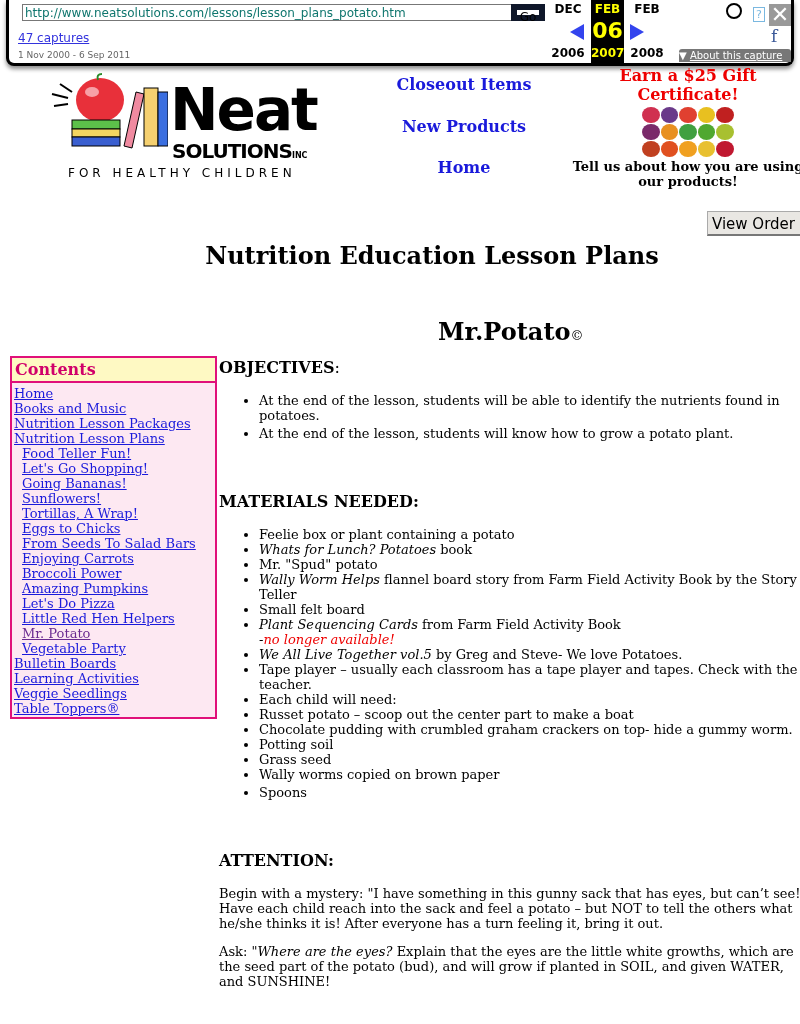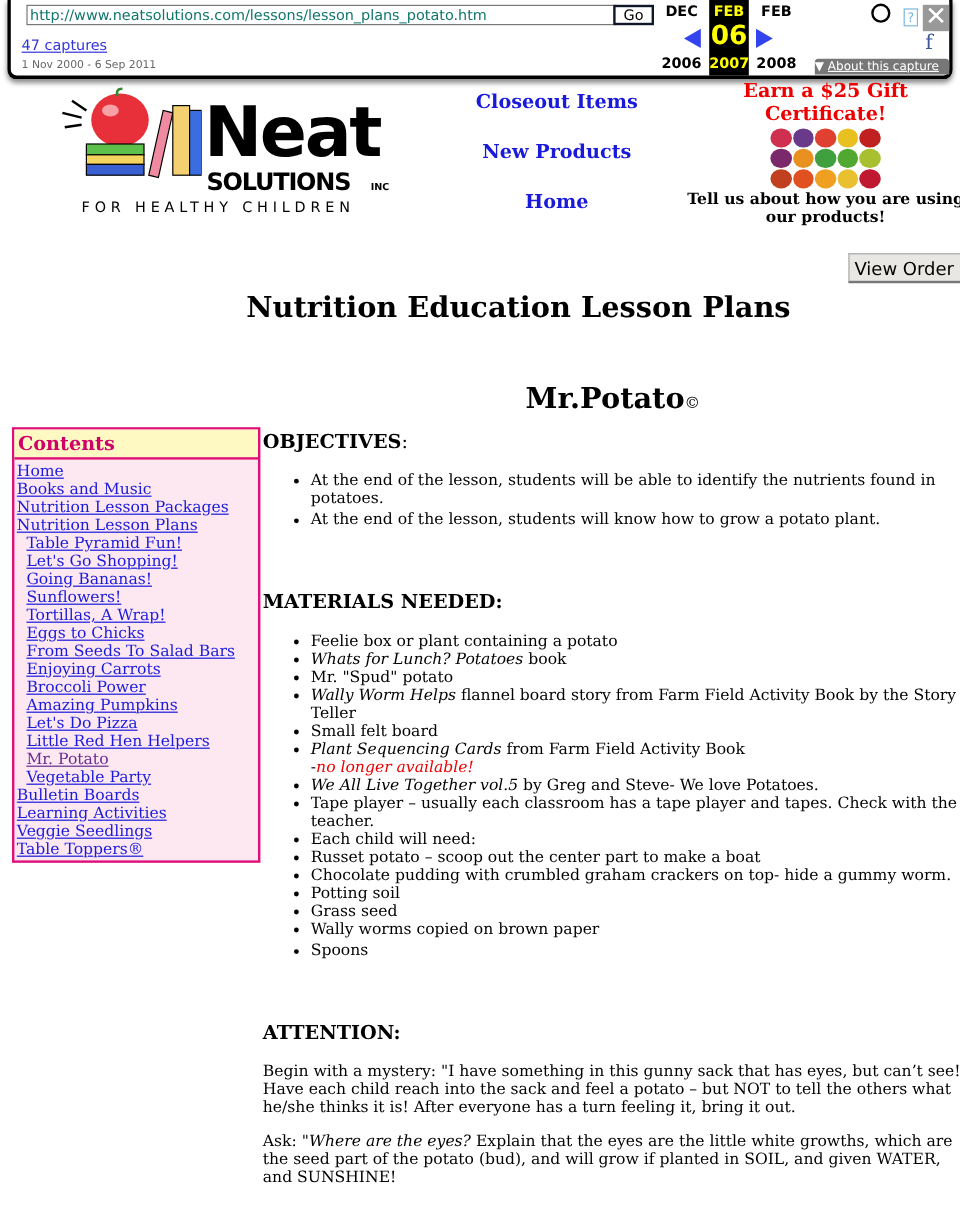--- a/index.html
+++ b/index.html
@@ -18,21 +18,21 @@
     box-shadow: 0 3px 4px rgba(0,0,0,0.45);
     font-family: "DejaVu Sans", sans-serif;
   }
   .wb-url {
     position: absolute; left: 13px; top: 4px; width: 492px; height: 17px;
     border: 1px solid #777; font-size: 12px; padding: 0 2px; line-height: 15px;
     font-family: "DejaVu Sans", sans-serif; color: #0f766e; background: #fff;
   }
   .wb-go {
     position: absolute; left: 502px; top: 4px; width: 34px; height: 17px;
-    border: 2px solid #0f172a; background: #fff; font-size: 12px; line-height: 15px;
+    border: 6px solid #0f172a; background: #fff; font-size: 12px; line-height: 15px;
     text-align: center; padding: 0; font-family: "DejaVu Sans", sans-serif;
   }
   .wb-captures { position: absolute; left: 9px; top: 31px; font-size: 12px; font-weight: normal; color: #3333dd; text-decoration: underline; }
   .wb-range { position: absolute; left: 9px; top: 50px; font-size: 9px; color: #666; }
   .wb-col { position: absolute; top: 0; width: 34px; text-align: center; font-weight: bold; }
   .wb-col .mon { font-size: 12px; position: absolute; top: 2px; left: 0; width: 100%; }
   .wb-col .yr { font-size: 12px; position: absolute; top: 46px; left: 0; width: 100%; }
   .wb-prev { left: 542px; }
   .wb-cur { left: 582px; width: 33px; height: 63px; background: #000; color: #ffff00; }
   .wb-cur .day { position: absolute; top: 18px; left: 0; width: 100%; font-size: 22px; font-weight: bold; }
@@ -47,21 +47,21 @@
   .wb-about span { text-decoration: underline; }
   .wb-circle { position: absolute; left: 717px; top: 3px; width: 16px; height: 16px; border: 2px solid #000; border-radius: 50%; }
   .wb-help { position: absolute; left: 744px; top: 7px; width: 12px; height: 15px; border: 1px solid #7ab8e0; color: #7ab8e0; font-size: 11px; line-height: 13px; text-align: center; }
   .wb-close { position: absolute; left: 760px; top: 4px; width: 22px; height: 22px; background: #999; color: #fff; font-size: 22px; line-height: 22px; text-align: center; font-weight: bold; }
   .wb-fb { position: absolute; left: 762px; top: 26px; color: #3b5998; font-size: 17px; font-family: "DejaVu Serif", serif; }
 
   
   .logo { position: absolute; left: 48px; top: 72px; width: 272px; height: 116px; }
   .logo .name { position: absolute; left: 122px; top: 4px; font-size: 58px; font-family: "DejaVu Sans", sans-serif; font-weight: bold; letter-spacing: -2px; }
   .logo .sol { position: absolute; left: 124px; top: 67px; font-size: 20px; font-family: "DejaVu Sans", sans-serif; font-weight: bold; letter-spacing: -1px; }
-  .logo .inc { font-size: 8px; letter-spacing: 0; padding-left: 17px; }
+  .logo .inc { font-size: 8px; letter-spacing: 0; }
   .logo .tag { position: absolute; left: 20px; top: 94px; font-size: 12px; font-family: "DejaVu Sans", sans-serif; letter-spacing: 4px; }
   .nav-links { position: absolute; left: 380px; top: 74px; width: 168px; text-align: center; }
   .nav-link { display: block; font-weight: bold; font-size: 16px; color: #1a1adb; text-decoration: none; height: 41.5px; line-height: 22px; }
   .promo { position: absolute; left: 568px; top: 66px; width: 240px; text-align: center; }
   .promo .earn { color: #ee0000; font-size: 16px; font-weight: bold; line-height: 19px; }
   .promo .tell { font-weight: bold; font-size: 13px; line-height: 15px; margin-top: 2px; }
   .fruit-img { width: 92px; height: 50px; margin: 3px auto 0 auto; display: grid; grid-template-columns: repeat(5, 1fr); gap: 1px; }
   .fruit-img span { border-radius: 50%; display: block; }
   .view-order {
     position: absolute; left: 707px; top: 211px; width: 100px; height: 25px;
@@ -181,21 +181,21 @@
 <h1 class="page-title">Nutrition Education Lesson Plans</h1>
 <h2 class="lesson-title"><span>Mr.Potato</span><span class="copy">©</span></h2>
 
 <div class="contents">
   <div class="contents-head">Contents</div>
   <ul id="sidebar-list">
       <li><a>Home</a></li>
       <li><a>Books and Music</a></li>
       <li><a>Nutrition Lesson Packages</a></li>
       <li><a>Nutrition Lesson Plans</a></li>
-      <li class="sub"><a>Table Pyramid Fun!</a></li>
+      <li class="sub"><a>Food Teller Fun!</a></li>
       <li class="sub"><a>Let's Go Shopping!</a></li>
       <li class="sub"><a>Going Bananas!</a></li>
       <li class="sub"><a>Sunflowers!</a></li>
       <li class="sub"><a>Tortillas, A Wrap!</a></li>
       <li class="sub"><a>Eggs to Chicks</a></li>
       <li class="sub"><a>From Seeds To Salad Bars</a></li>
       <li class="sub"><a>Enjoying Carrots</a></li>
       <li class="sub"><a>Broccoli Power</a></li>
       <li class="sub"><a>Amazing Pumpkins</a></li>
       <li class="sub"><a>Let's Do Pizza</a></li>

